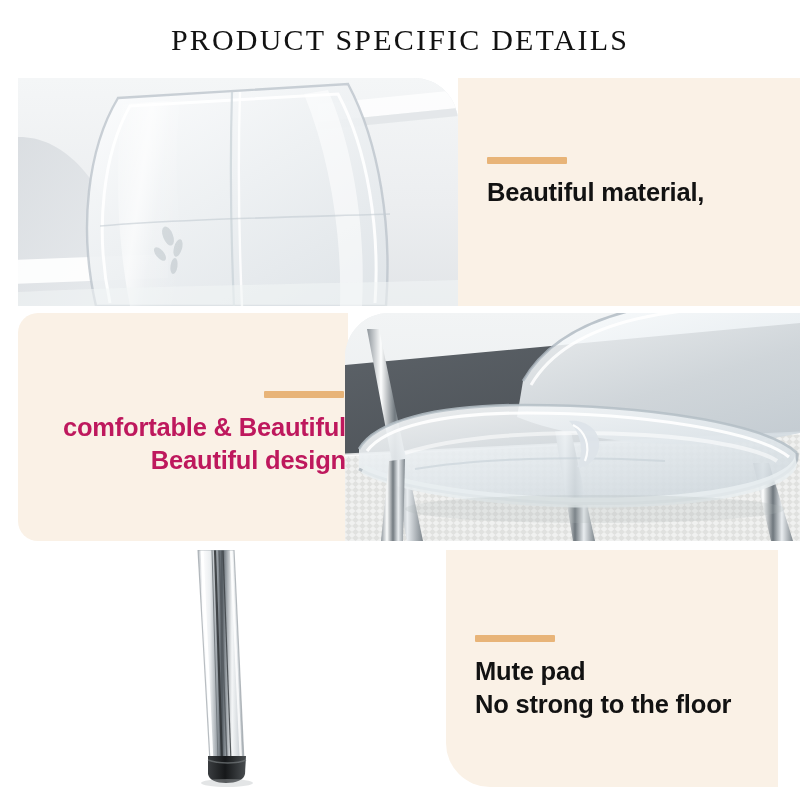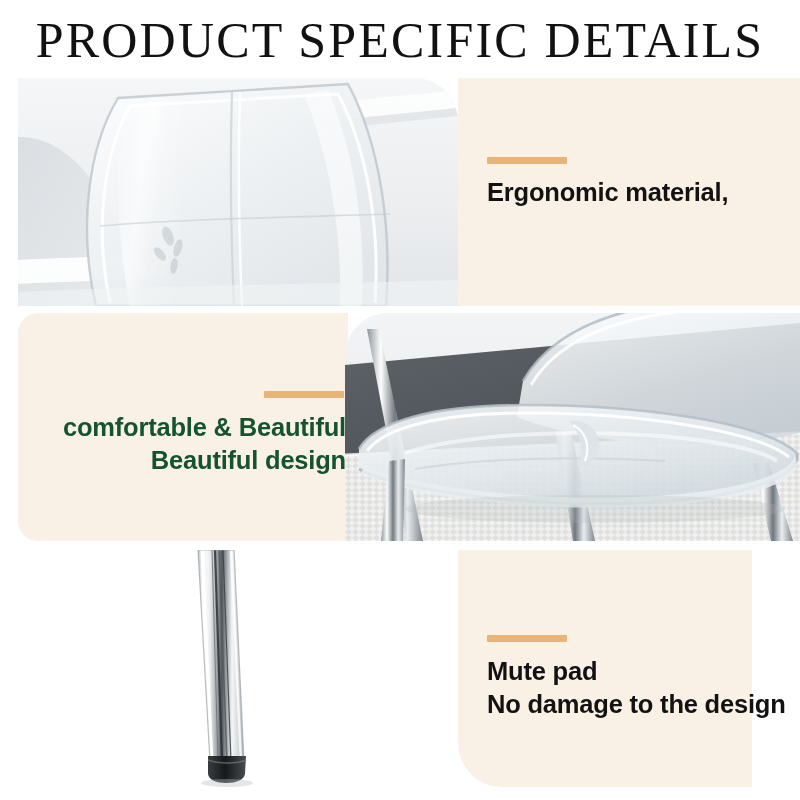--- a/index.html
+++ b/index.html
@@ -22,21 +22,21 @@
   }
 
   
   .page-title {
     position: absolute;
     left: 0;
     top: 16px;
     width: 800px;
     text-align: center;
     font-family: "Liberation Serif", "DejaVu Serif", serif;
-    font-size: 50px;
+    font-size: 30px;
     font-weight: 400;
     letter-spacing: 2.2px;
     color: #111111;
     line-height: 48px;
     white-space: nowrap;
   }
 
   
   .row {
     position: absolute;
@@ -101,21 +101,21 @@
   #row-2 .accent-bar { right: 4px; top: 78px; width: 80px; }
   #row-2 .caption    { right: 2px; top: 98px; text-align: right; }
 
   
   #row-3 { top: 550px; height: 237px; }
   #row-3 .panel-photo {
     left: 0px; width: 458px;
     background: #ffffff;
   }
   #row-3 .panel-text {
-    left: 458px; width: 294px;
+    left: 446px; width: 332px;
     border-bottom-left-radius: 44px;
   }
   #row-3 .accent-bar { left: 29px; top: 85px; width: 80px; }
   #row-3 .caption    { left: 29px; top: 105px; }
 
   
   .photo-svg { display: block; width: 100%; height: 100%; }
 </style>
 </head>
 <body>
@@ -180,30 +180,30 @@
 
         <path d="M82 148 C 150 142, 240 140, 372 136" fill="none" stroke="#c3ccd2" stroke-width="1.6" opacity="0.6"></path>
 
         <path d="M0 214 C 120 208, 300 206, 440 202 L 440 228 L 0 228 Z" fill="#f3f5f6" opacity="0.55"></path>
       </svg>
     </div>
 
     <div class="panel-text" style="background: rgb(250, 241, 230);">
       <span class="accent-bar" style="background: rgb(232, 180, 120);"></span>
       <div class="caption" style="color: rgb(18, 18, 18);">
-        <span>Ergonomic material,</span><br>
+        <span>Beautiful material,</span><br>
       </div>
     </div>
   </div>
 
   <div class="row" id="row-2">
 
     <div class="panel-text" style="background: rgb(250, 241, 230);">
       <span class="accent-bar" style="background: rgb(232, 180, 120);"></span>
-      <div class="caption" style="color: #14532d;">
+      <div class="caption" style="color: #be185d;">
         <span>comfortable &amp; Beautiful</span><br>
         <span>Beautiful design</span>
       </div>
     </div>
 
     <div class="panel-photo">
       <svg class="photo-svg" viewBox="0 0 455 228" preserveAspectRatio="xMidYMid slice" aria-hidden="true">
         <defs>
           <linearGradient id="r2floor" x1="0" y1="0" x2="0.6" y2="1">
             <stop offset="0%" stop-color="#5e646a"></stop>
@@ -318,18 +318,18 @@
         <path d="M208 210 C 218 214, 238 214, 246 210" fill="none" stroke="#6b7073" stroke-width="1.4" opacity="0.8"></path>
 
         <ellipse cx="227" cy="233" rx="26" ry="4" fill="#b9bdc0" opacity="0.4"></ellipse>
       </svg>
     </div>
 
     <div class="panel-text" style="background: rgb(250, 241, 230);">
       <span class="accent-bar" style="background: rgb(232, 180, 120);"></span>
       <div class="caption" style="color: rgb(18, 18, 18);">
         <span>Mute pad</span><br>
-        <span>No damage to the design</span>
+        <span>No strong to the floor</span>
       </div>
     </div>
   </div>
 
 </div>
 
 </body></html>

